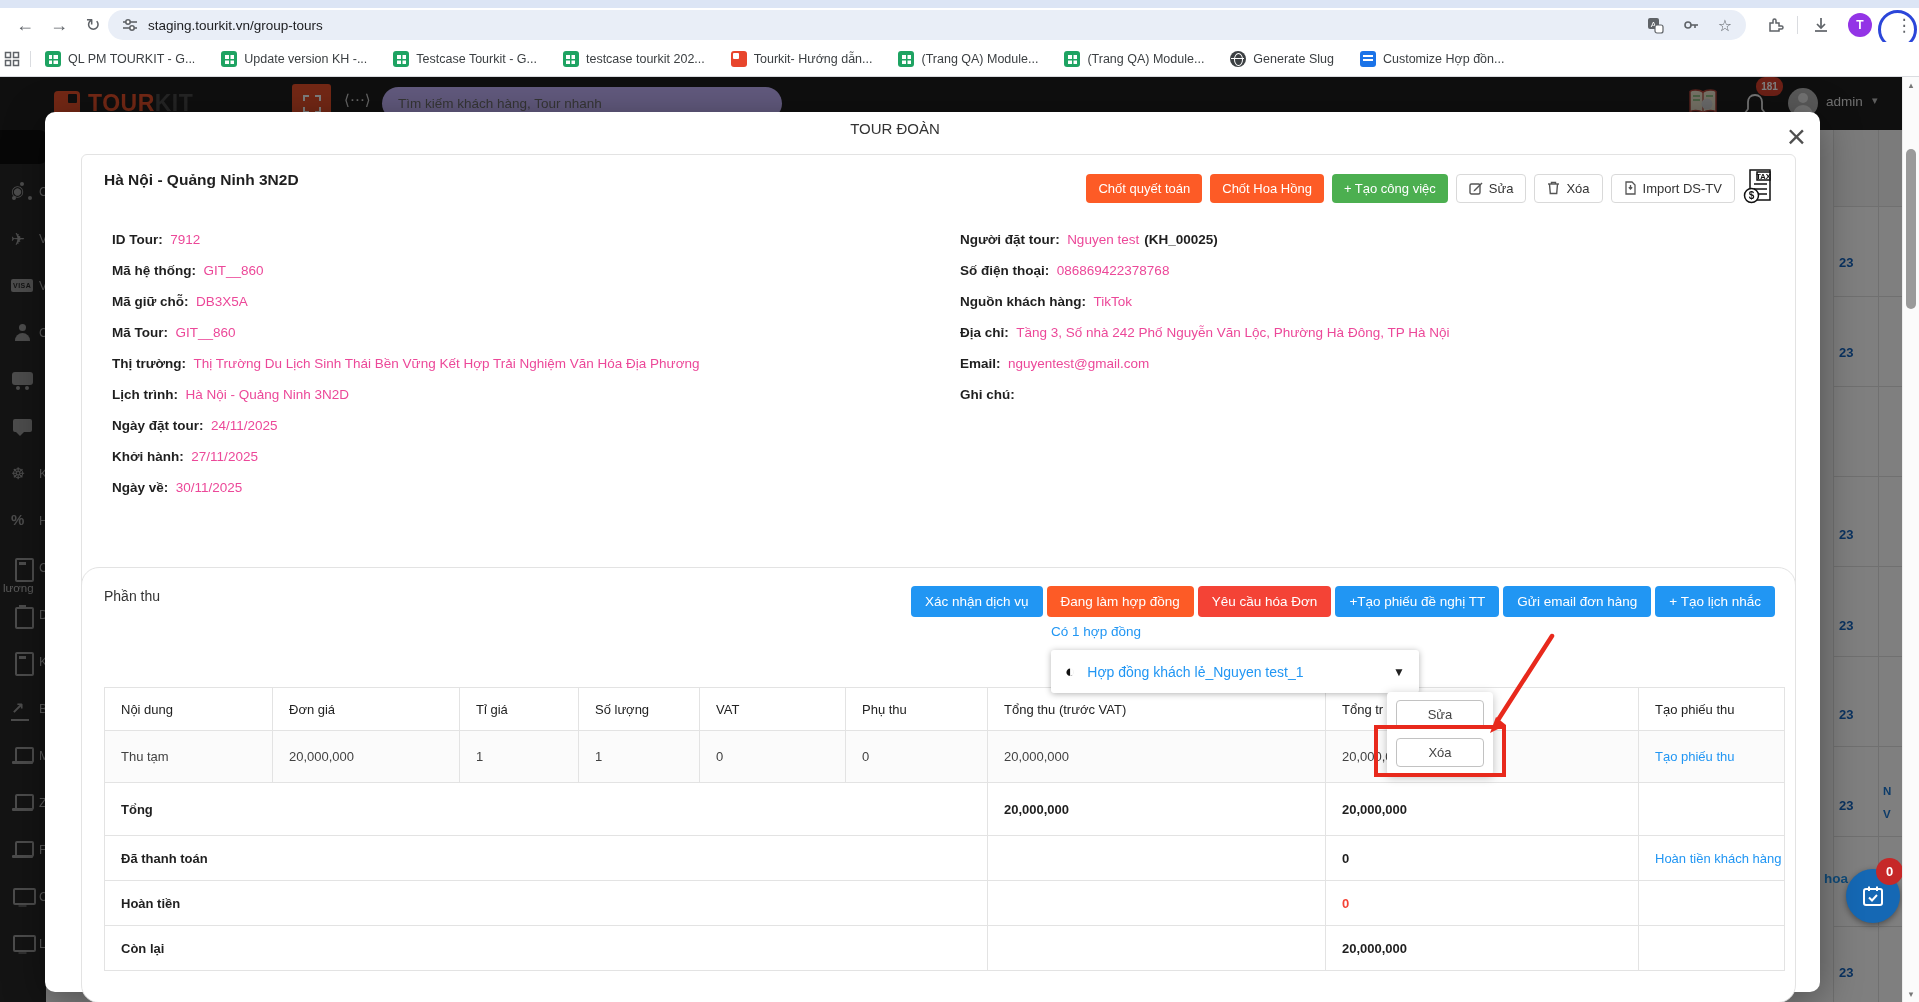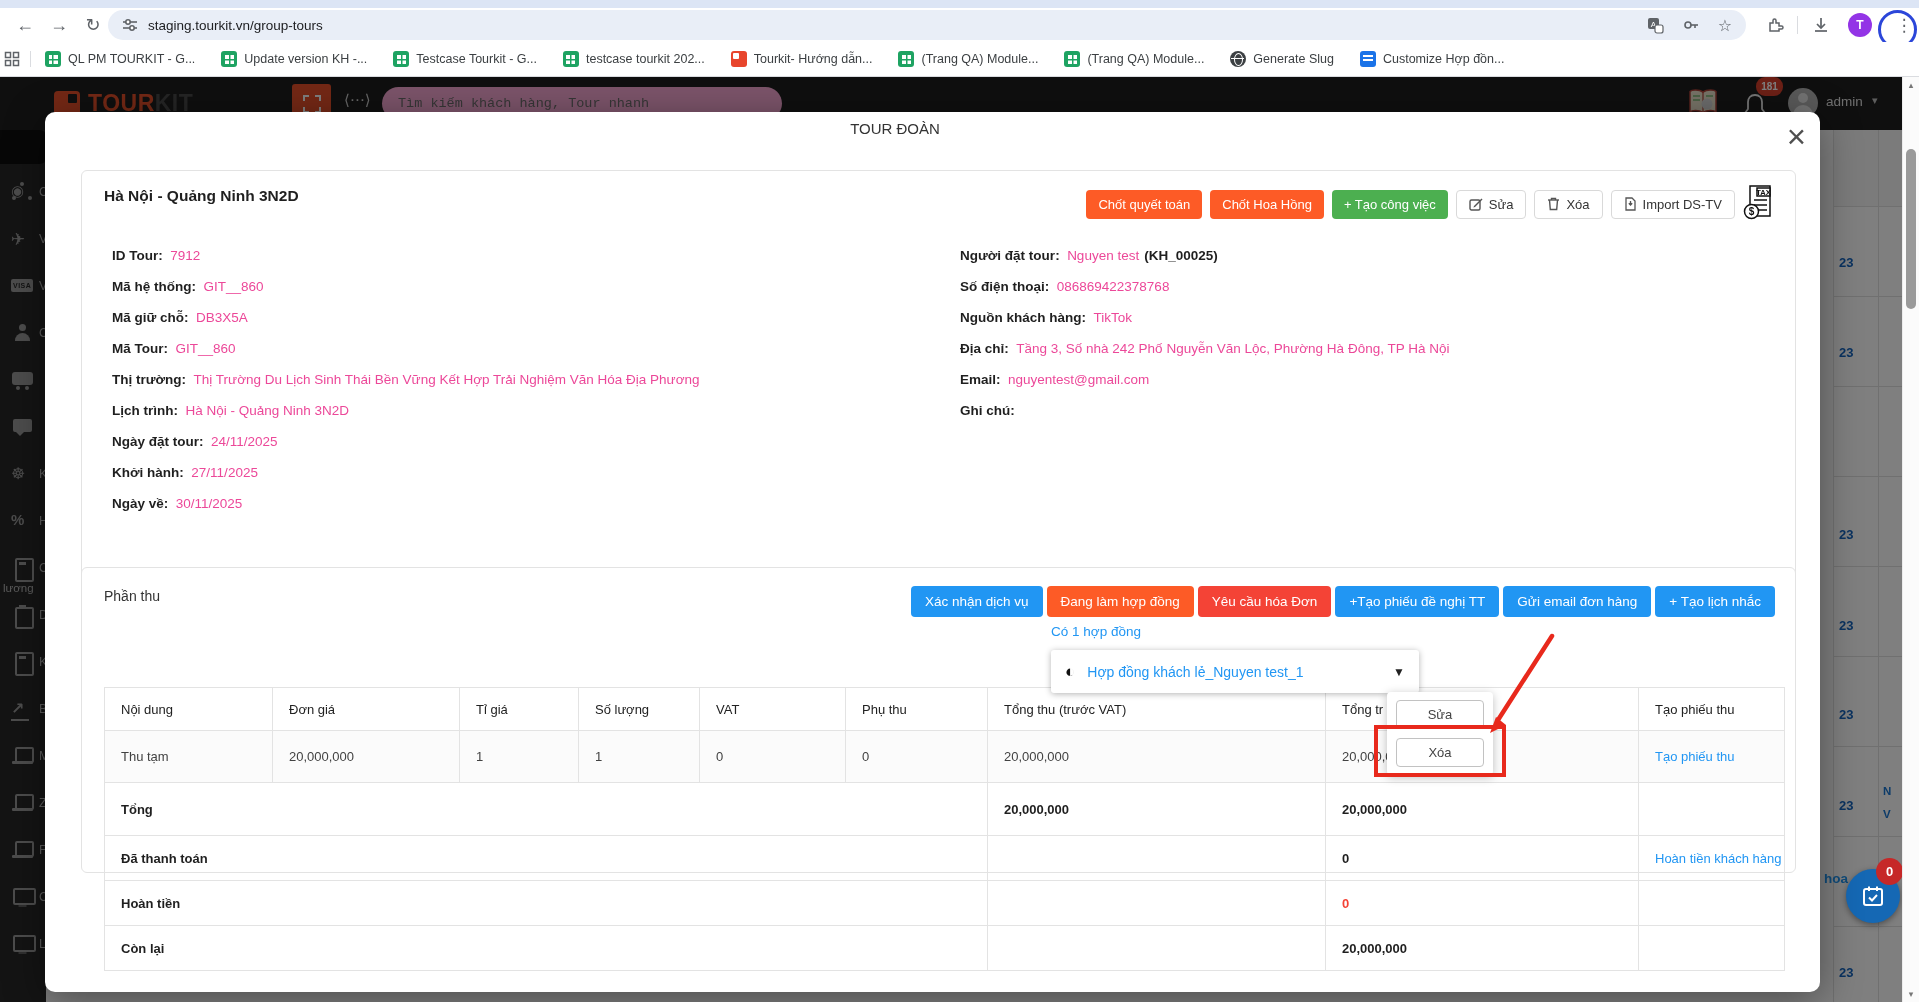--- a/index.html
+++ b/index.html
@@ -48,22 +48,22 @@
   
   .appbar { position:absolute; top:77px; left:0; right:17px; height:53px; background:#1f1f1f; }
   .logo { position:absolute; left:54px; top:13px; display:flex; align-items:center; gap:8px; }
   .logo-mark { width:26px; height:26px; background:#e8512a; border-radius:4px; position:relative; }
   .logo-mark::after { content:""; position:absolute; right:3px; top:3px; width:9px; height:9px; background:#1f1f1f; border-radius:1px; }
   .logo-t1 { font-size:23px; font-weight:bold; color:#e8512a; letter-spacing:.5px; }
   .logo-t2 { font-size:23px; font-weight:bold; color:#4a4a4a; letter-spacing:.5px; }
   .expand-btn { position:absolute; left:292px; top:7px; width:39px; height:39px; background:#e8512a; border-radius:3px;
                 display:flex; align-items:center; justify-content:center; border:none; cursor:pointer; }
   .code-icon { position:absolute; left:344px; top:14px; color:#cfcfcf; font-size:15px; }
-  .appsearch { position:absolute; left:382px; top:10px; width:400px; height:33px; background:#f9a8d4; border:none; border-radius:17px;
-               padding:0 16px; font-size:13.5px; color:#555; font-family:Liberation Mono, monospace; }
+  .appsearch { position:absolute; left:382px; top:10px; width:400px; height:33px; background:#c4b5fd; border:none; border-radius:17px;
+               padding:0 16px; font-size:13.5px; color:#555; font-family:Liberation Sans, sans-serif; }
   .appsearch::placeholder { color:#6d6d6d; }
   .hdr-book { position:absolute; left:1688px; top:12px; }
   .hdr-bell { position:absolute; left:1742px; top:14px; }
   .bell-badge { position:absolute; left:1756px; top:0px; min-width:27px; height:19px; background:#d8402c; border-radius:9px;
                 color:#fff; font-size:10px; font-weight:bold; display:flex; align-items:center; justify-content:center; padding:8px 4px; }
   .hdr-avatar { position:absolute; left:1788px; top:11px; width:30px; height:30px; border-radius:50%; background:#b3b3b3; overflow:hidden; }
   .hdr-avatar::before { content:""; position:absolute; left:10px; top:5px; width:10px; height:10px; border-radius:50%; background:#e4e4e4; }
   .hdr-avatar::after { content:""; position:absolute; left:5px; top:17px; width:20px; height:14px; border-radius:10px 10px 0 0; background:#e4e4e4; }
   .hdr-user { position:absolute; left:1826px; top:17px; color:#ddd; font-size:13.5px; }
   .hdr-caret { position:absolute; left:1872px; top:17px; color:#bbb; font-size:11px; }
@@ -123,22 +123,22 @@
   .vs-up { position:absolute; top:3px; left:0; right:0; text-align:center; font-size:9px; color:#777; }
   .vs-down { position:absolute; bottom:3px; left:0; right:0; text-align:center; font-size:9px; color:#777; }
   .vs-thumb { position:absolute; left:3px; right:3px; top:72px; height:160px; background:#9a9a9a; border-radius:6px; }
 
   
   .modal { position:absolute; left:45px; top:112px; width:1775px; height:880px; background:#fff; border-radius:10px; z-index:50;
            box-shadow:0 8px 40px rgba(0,0,0,.4); }
   .modal-title { position:absolute; top:8px; left:0; width:1700px; text-align:center; font-size:15px; color:#333; }
   .modal-close { position:absolute; right:14px; top:8px; font-size:33px; font-weight:300; color:#4f4f4f; line-height:1; cursor:pointer; }
   .card { position:absolute; left:36px; width:1715px; border:1px solid #e3e3e3; border-radius:6px; background:#fff; }
-  .card1 { top:58px; height:438px; }
-  .card2 { top:455px; height:306px; }
+  .card1 { top:42px; height:438px; }
+  .card2 { top:455px; height:436px;border-radius:18px; }
 
   .tour-title { position:absolute; left:22px; top:16px; font-size:15.5px; font-weight:bold; color:#1f1f1f; }
   .actions1 { position:absolute; right:20px; top:13px; display:flex; gap:8px; align-items:center; }
   .btn { height:29px; padding:0 12px; border:none; border-radius:4px; font-size:13px; font-family:inherit; color:#fff;
          display:inline-flex; align-items:center; gap:6px; cursor:pointer; white-space:nowrap; }
   .btn-orange { background:#fd5b26; }
   .btn-green { background:#4caf50; }
   .btn-outline { background:#fff; border:1px solid #d9d9d9; color:#333; }
 
   .fields { position:absolute; top:78px; font-size:13.5px; }

